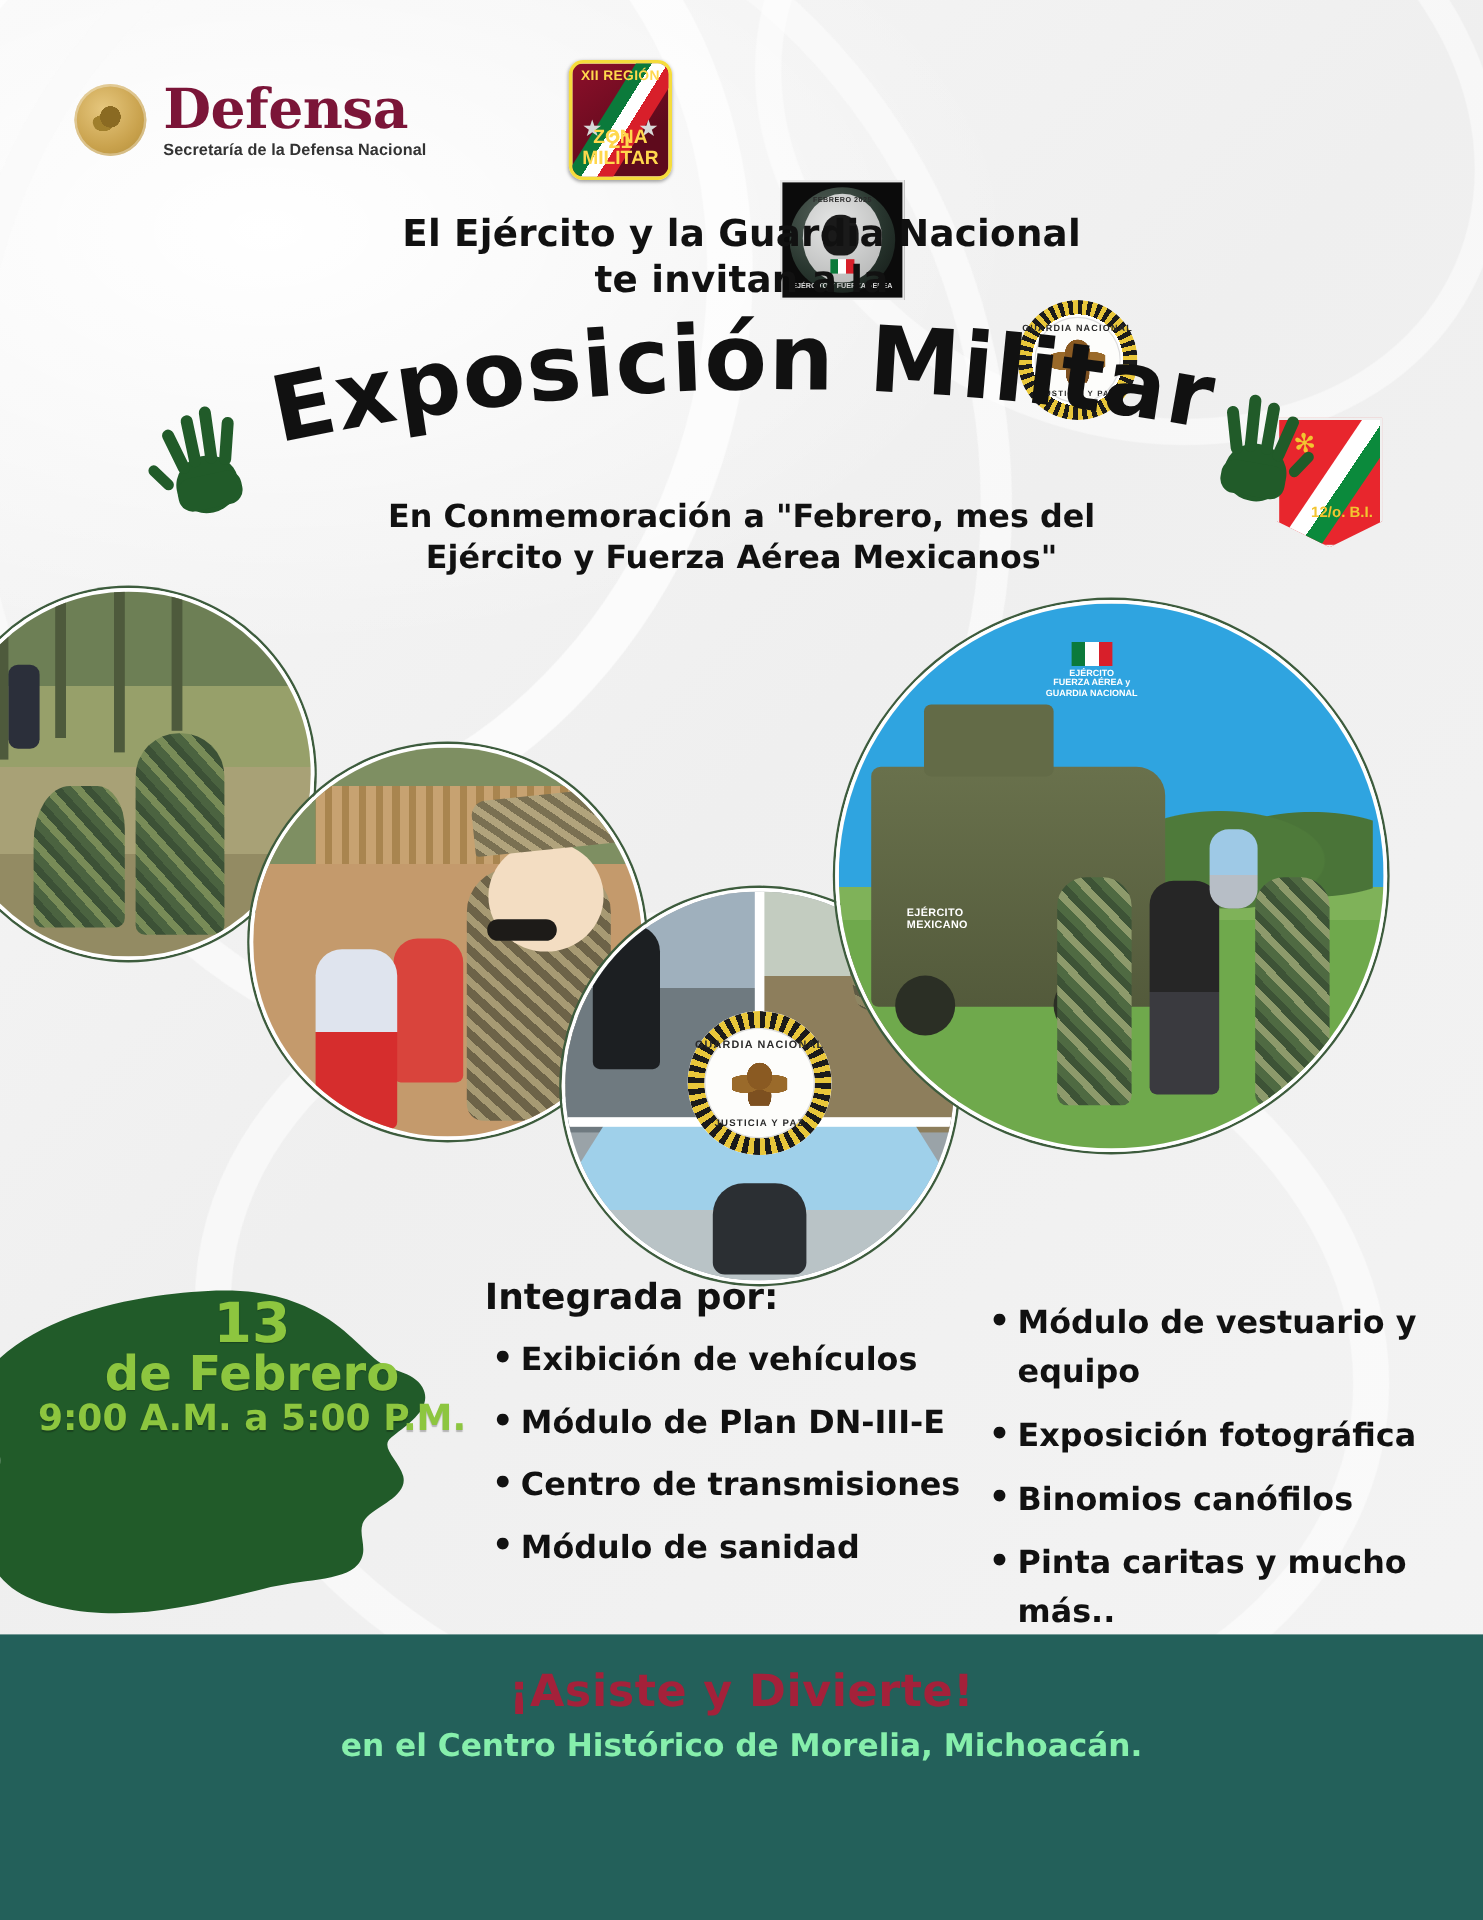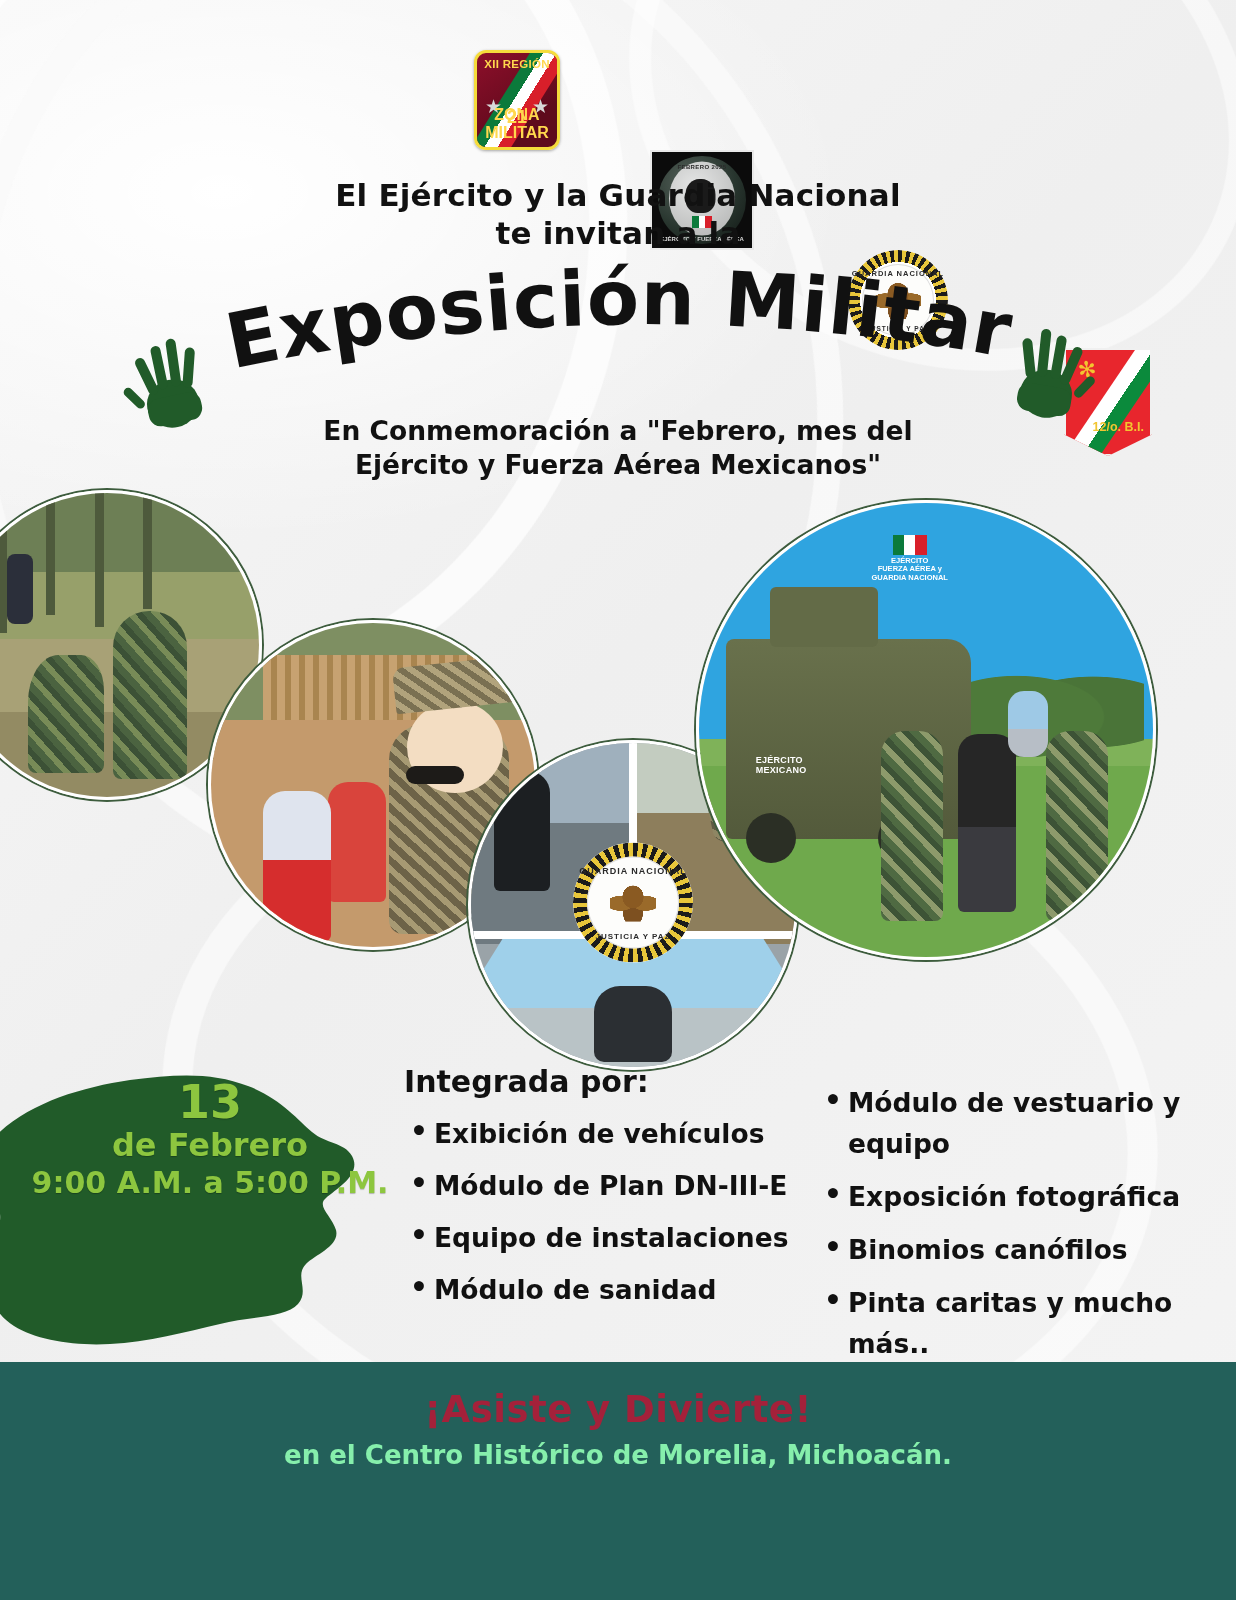--- a/index.html
+++ b/index.html
@@ -255,21 +255,21 @@
   .p4 .topflag .fl { width:34px; height:20px; margin:0 auto 2px;
                      background:linear-gradient(90deg,#0b7a3b 33%,#fff 33% 66%,#d81f2a 66%); }
   .p4 .topflag .tl { color:#fff; font-size:7.5px; font-weight:700; line-height:8.5px; }
 
   
   #brush { position:absolute; left:-20px; top:1058px; width:440px; height:300px; }
   .date-block { position:absolute; left:20px; top:1078px; width:380px; text-align:center;
                 font-family:"DejaVu Sans", sans-serif; font-weight:700; color:#8dc63f;
                 text-shadow:0 1px 1px rgba(0,0,0,.25); }
   .date-day   { font-size:46px; line-height:48px; }
-  .date-month { font-size:32px; line-height:38px; }
+  .date-month { font-size:40px; line-height:38px; }
   .date-time  { font-size:30px; line-height:38px; }
 
   
   .col-head { position:absolute; left:404px; top:1064px;
               font-family:"DejaVu Sans", sans-serif; font-weight:700; color:#111; font-size:30px; }
   .bullets { position:absolute; list-style:none; font-family:"DejaVu Sans", sans-serif;
              font-weight:700; color:#111; }
   .bullets li { position:relative; padding-left:30px; }
   .bullets li::before { content:"•"; position:absolute; left:6px; top:-2px; font-size:28px; }
   .col-left  { left:404px; top:1108px; width:430px; font-size:26.5px; line-height:52px; }
@@ -291,20 +291,29 @@
 
 <div id="poster">
 
   <div class="swirl sw1"></div>
   <div class="swirl sw2"></div>
   <div class="swirl sw3"></div>
   <div class="swirl sw4"></div>
 
   <div id="logo-bar">
 
+    <div class="logo" style="left:62px; top:28px;">
+      <div style="display:flex; align-items:center; gap:14px;">
+        <div class="eagle-seal"></div>
+        <div>
+          <div class="defensa-word">Defensa</div>
+          <div class="defensa-sub">Secretaría de la Defensa Nacional</div>
+        </div>
+      </div>
+    </div>
 
     <div class="logo badge-xii" style="left:474px; top:10px;">
       <div class="stripe"></div>
       <div class="t-top">XII REGIÓN</div>
       <div class="star l">★</div>
       <div class="star r">★</div>
       <div class="t-21">21</div>
       <div class="t-bot">ZONA MILITAR</div>
     </div>
 
@@ -462,21 +471,21 @@
     <div class="date-day">13</div>
     <div class="date-month">de Febrero</div>
     <div class="date-time">9:00 A.M. a 5:00 P.M.</div>
   </div>
 
   <div class="col-head">Integrada por:</div>
 
   <ul class="bullets col-left">
     <li>Exibición de vehículos</li>
     <li>Módulo de Plan DN-III-E</li>
-    <li>Equipo de instalaciones</li>
+    <li>Centro de transmisiones</li>
     <li>Módulo de sanidad</li>
   </ul>
 
   <ul class="bullets col-right">
     <li>Módulo de vestuario y equipo</li>
     <li>Exposición fotográfica</li>
     <li>Binomios canófilos</li>
     <li>Pinta caritas y mucho más..</li>
   </ul>
 

